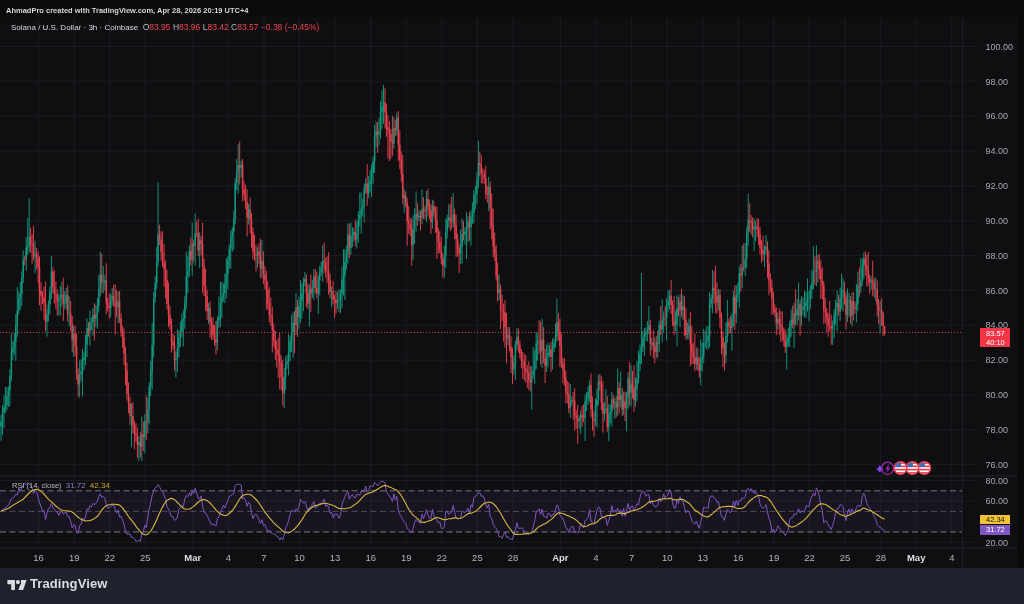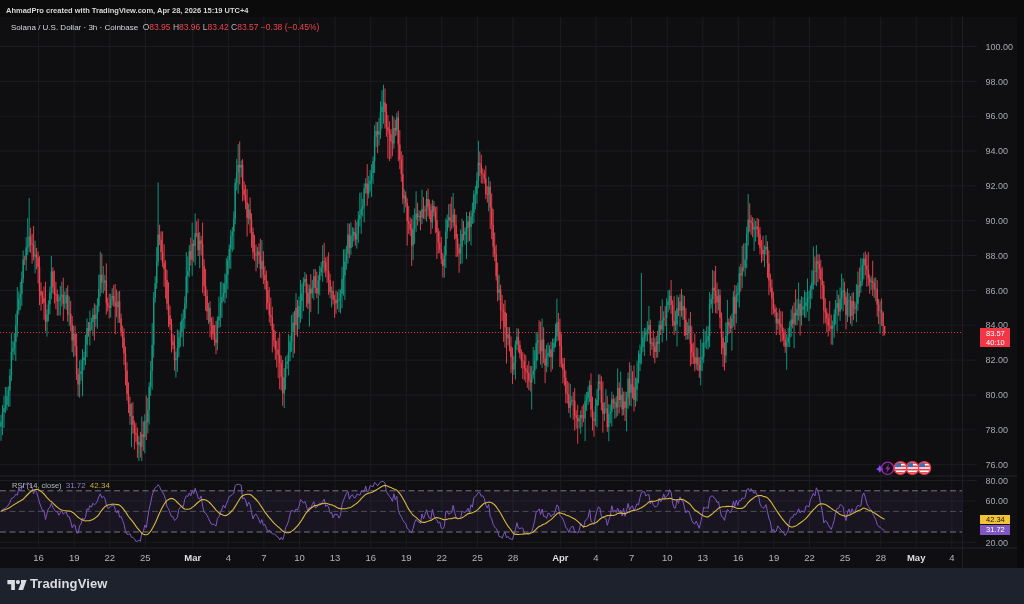--- a/index.html
+++ b/index.html
@@ -144,21 +144,21 @@
 <g clip-path="url(#fc1)">
 <rect x="894.7" y="462.2" width="11.6" height="1.66" fill="#e23b47"></rect>
 <rect x="894.7" y="465.5" width="11.6" height="1.66" fill="#e23b47"></rect>
 <rect x="894.7" y="468.8" width="11.6" height="1.66" fill="#e23b47"></rect>
 <rect x="894.7" y="472.1" width="11.6" height="1.8" fill="#e23b47"></rect>
 <rect x="894.7" y="462.2" width="6.3" height="4.95" fill="#3e6db5"></rect>
 </g>
         </g>
 </g>
     </svg>
-<div id="topbar">AhmadPro created with TradingView.com, Apr 28, 2026 15:19 UTC+4</div>
+<div id="topbar">AhmadPro created with TradingView.com, Apr 28, 2026 20:19 UTC+4</div>
 <div id="legend">Solana / U.S. Dollar <span class="sep">·</span> 3h <span class="sep">·</span> Coinbase&nbsp;
 <span class="ohlc"><span class="k">O</span><span class="red">83.95 </span><span class="k">H</span><span class="red">83.96 </span><span class="k">L</span><span class="red">83.42 </span><span class="k">C</span><span class="red">83.57 </span><span class="red">−0.38 (−0.45%)</span></span></div>
 <div id="rsilegend">RSI (14, close) <span class="pv">31.72</span> <span class="yv">42.34</span></div>
 <div id="ptag" class="tag">83.57<br>40:10</div>
 <div id="ytag" class="tag">42.34</div>
 <div id="vtag" class="tag">31.72</div>
 <div id="botbar">
 <svg width="20" height="10" viewBox="0 0 19.2 10">
         <g fill="#dcdde1">
 <path d="M0 0H7.5V10H3.8V4.2H0Z"></path>

